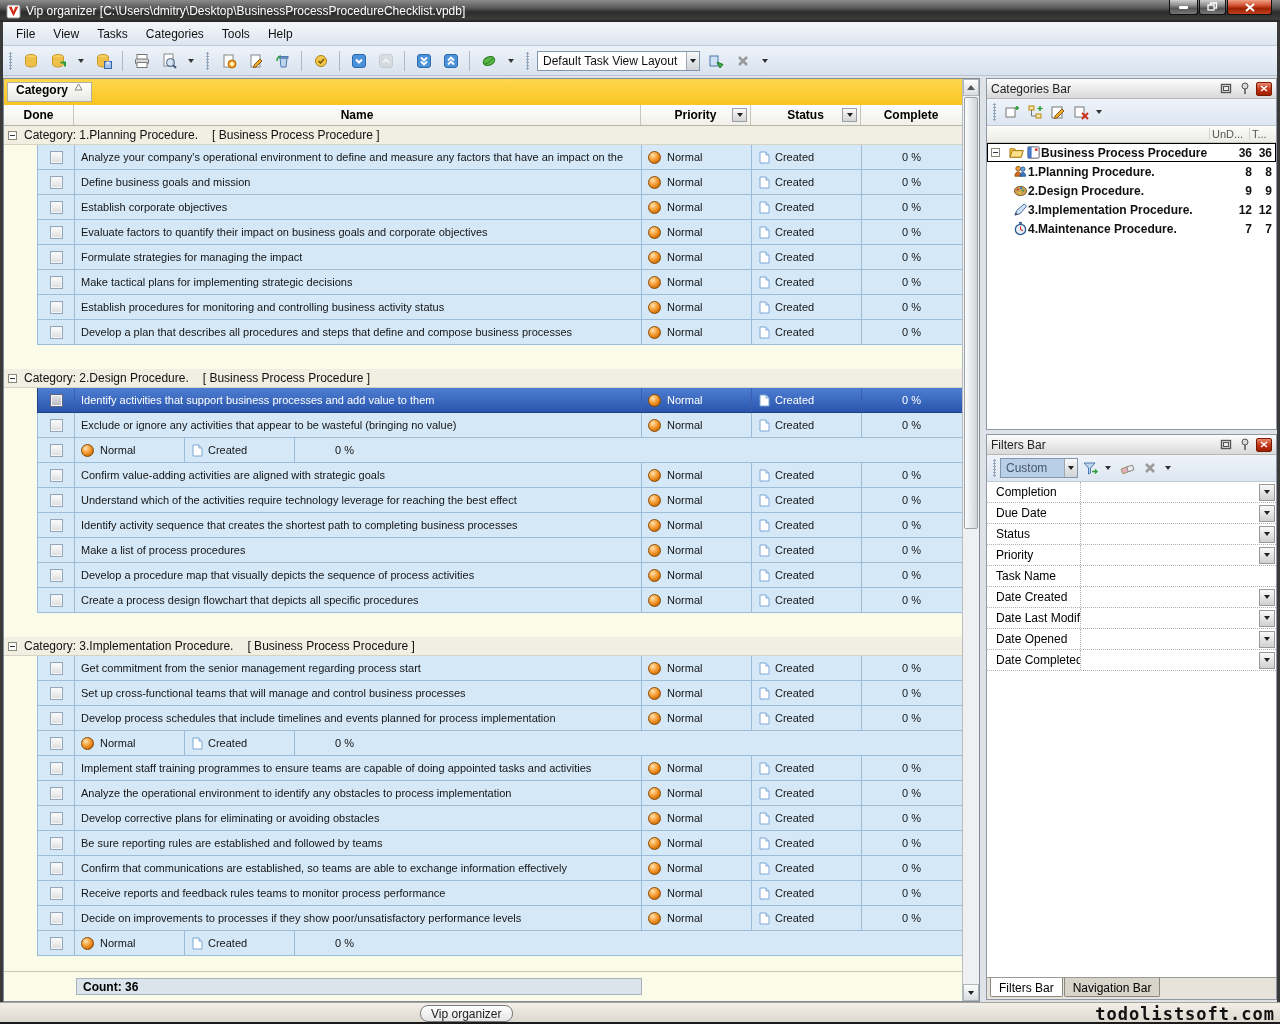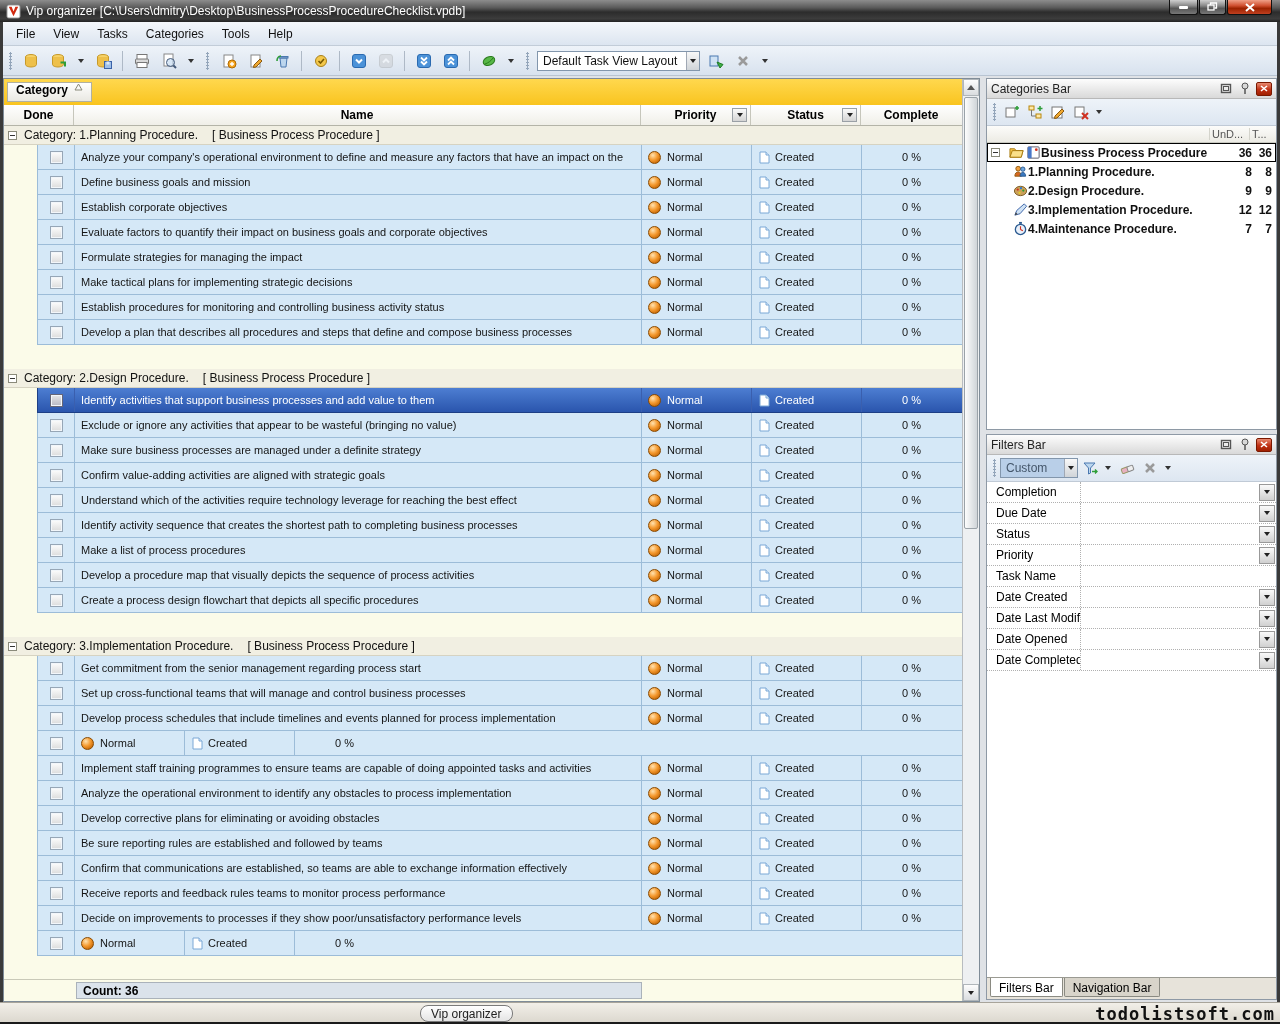--- a/index.html
+++ b/index.html
@@ -43,21 +43,21 @@
   .trow{height:25px;display:flex;margin-left:33px;background:#d5e8f7;border-bottom:1px solid #9cbcd8;border-left:1px solid #9cbcd8;font-size:11px;color:#151515}
   .cell{display:flex;align-items:center;border-right:1px solid #9cbcd8;height:100%}
   .cd{width:37px;justify-content:center}.cn{width:567px;padding-left:6px}.cp{width:110px}.cs{width:110px}.cc{width:99px;justify-content:center;border-right:none}
   .cb{width:13px;height:13px;border:1px solid #96a6b6;background:linear-gradient(#fdfdfd,#dcdcdc);box-shadow:inset 0 0 0 1px #f2f6fa;flex:none}
   .ball{width:13px;height:13px;border-radius:50%;background:radial-gradient(circle at 35% 30%,#ffe2b0,#f59a30 45%,#c86a08 80%,#a85400);border:1px solid #8a4a00;margin:0 6px 0 6px;flex:none}
   .pageic{margin:0 5px 0 7px;display:flex;flex:none}
   .trow.sel{background:linear-gradient(#4d7ed2,#2a55ad);color:#fff;border-bottom-color:#1d3f86;border-left-color:#1d3f86}
   .trow.sel .cell{border-right-color:#3a5fae}
   .trow.sel .cb{background:linear-gradient(#e8e8e8,#b8b8c4);border-color:#667}
   .sprow{height:24px}
-  .countrow{position:absolute;left:0;right:17px;bottom:0;height:22px;background:#fbfbe9;border-top:1px solid #c9c9b8;display:flex;align-items:center}
+  .countrow{position:absolute;left:0;right:17px;bottom:0;height:30px;background:#fbfbe9;border-top:1px solid #c9c9b8;display:flex;align-items:center}
   .countband{margin-left:72px;width:566px;height:17px;background:#dbe3eb;border:1px solid #aab2ba;display:flex;align-items:center;padding-left:6px;font-weight:bold}
   .vscroll{position:absolute;top:0;right:0;bottom:0;width:17px;background:#eef0f2;border-left:1px solid #b8bcc0}
   .sarrow{position:absolute;left:0;right:0;height:17px;background:linear-gradient(#fdfdfd,#d9dcdf);border:1px solid #b0b6ba;display:flex;align-items:center;justify-content:center}
   .sarrow.up{top:0}.sarrow.down{bottom:0}
   .uptri{width:0;height:0;border-left:4px solid transparent;border-right:4px solid transparent;border-bottom:5px solid #555}
   .sthumb{position:absolute;top:18px;left:1px;right:1px;height:432px;background:linear-gradient(90deg,#fdfdfd,#cfd4d8);border:1px solid #9aa2a8;border-radius:2px}
   
   .rightcol{position:absolute;left:983px;right:0;top:0;bottom:0}
   .panel{position:absolute;left:0;right:0;background:#fff;border:1px solid #8e99a5}
   .cats{top:2px;height:352px}
@@ -530,21 +530,20 @@
               </svg>
             </span>
             <span>Created</span>
           </div>
           <div class="cell cc">0 %</div>
         </div>
         <div class="trow">
           <div class="cell cd">
             <span class="cb"></span>
           </div>
-          <div class="cell cn">Make sure business processes are managed under a definite strategy</div>
           <div class="cell cp">
             <span class="ball"></span>
             <span>Normal</span>
           </div>
           <div class="cell cs">
             <span class="pageic">
               <svg width="11" height="13" viewBox="0 0 11 13">
                 <path d="M1 1h6l3 3v8H1z" fill="#fff" stroke="#7aa8d6"></path>
                 <path d="M7 1v3h3" fill="#d9e9fa" stroke="#7aa8d6"></path>
               </svg>

